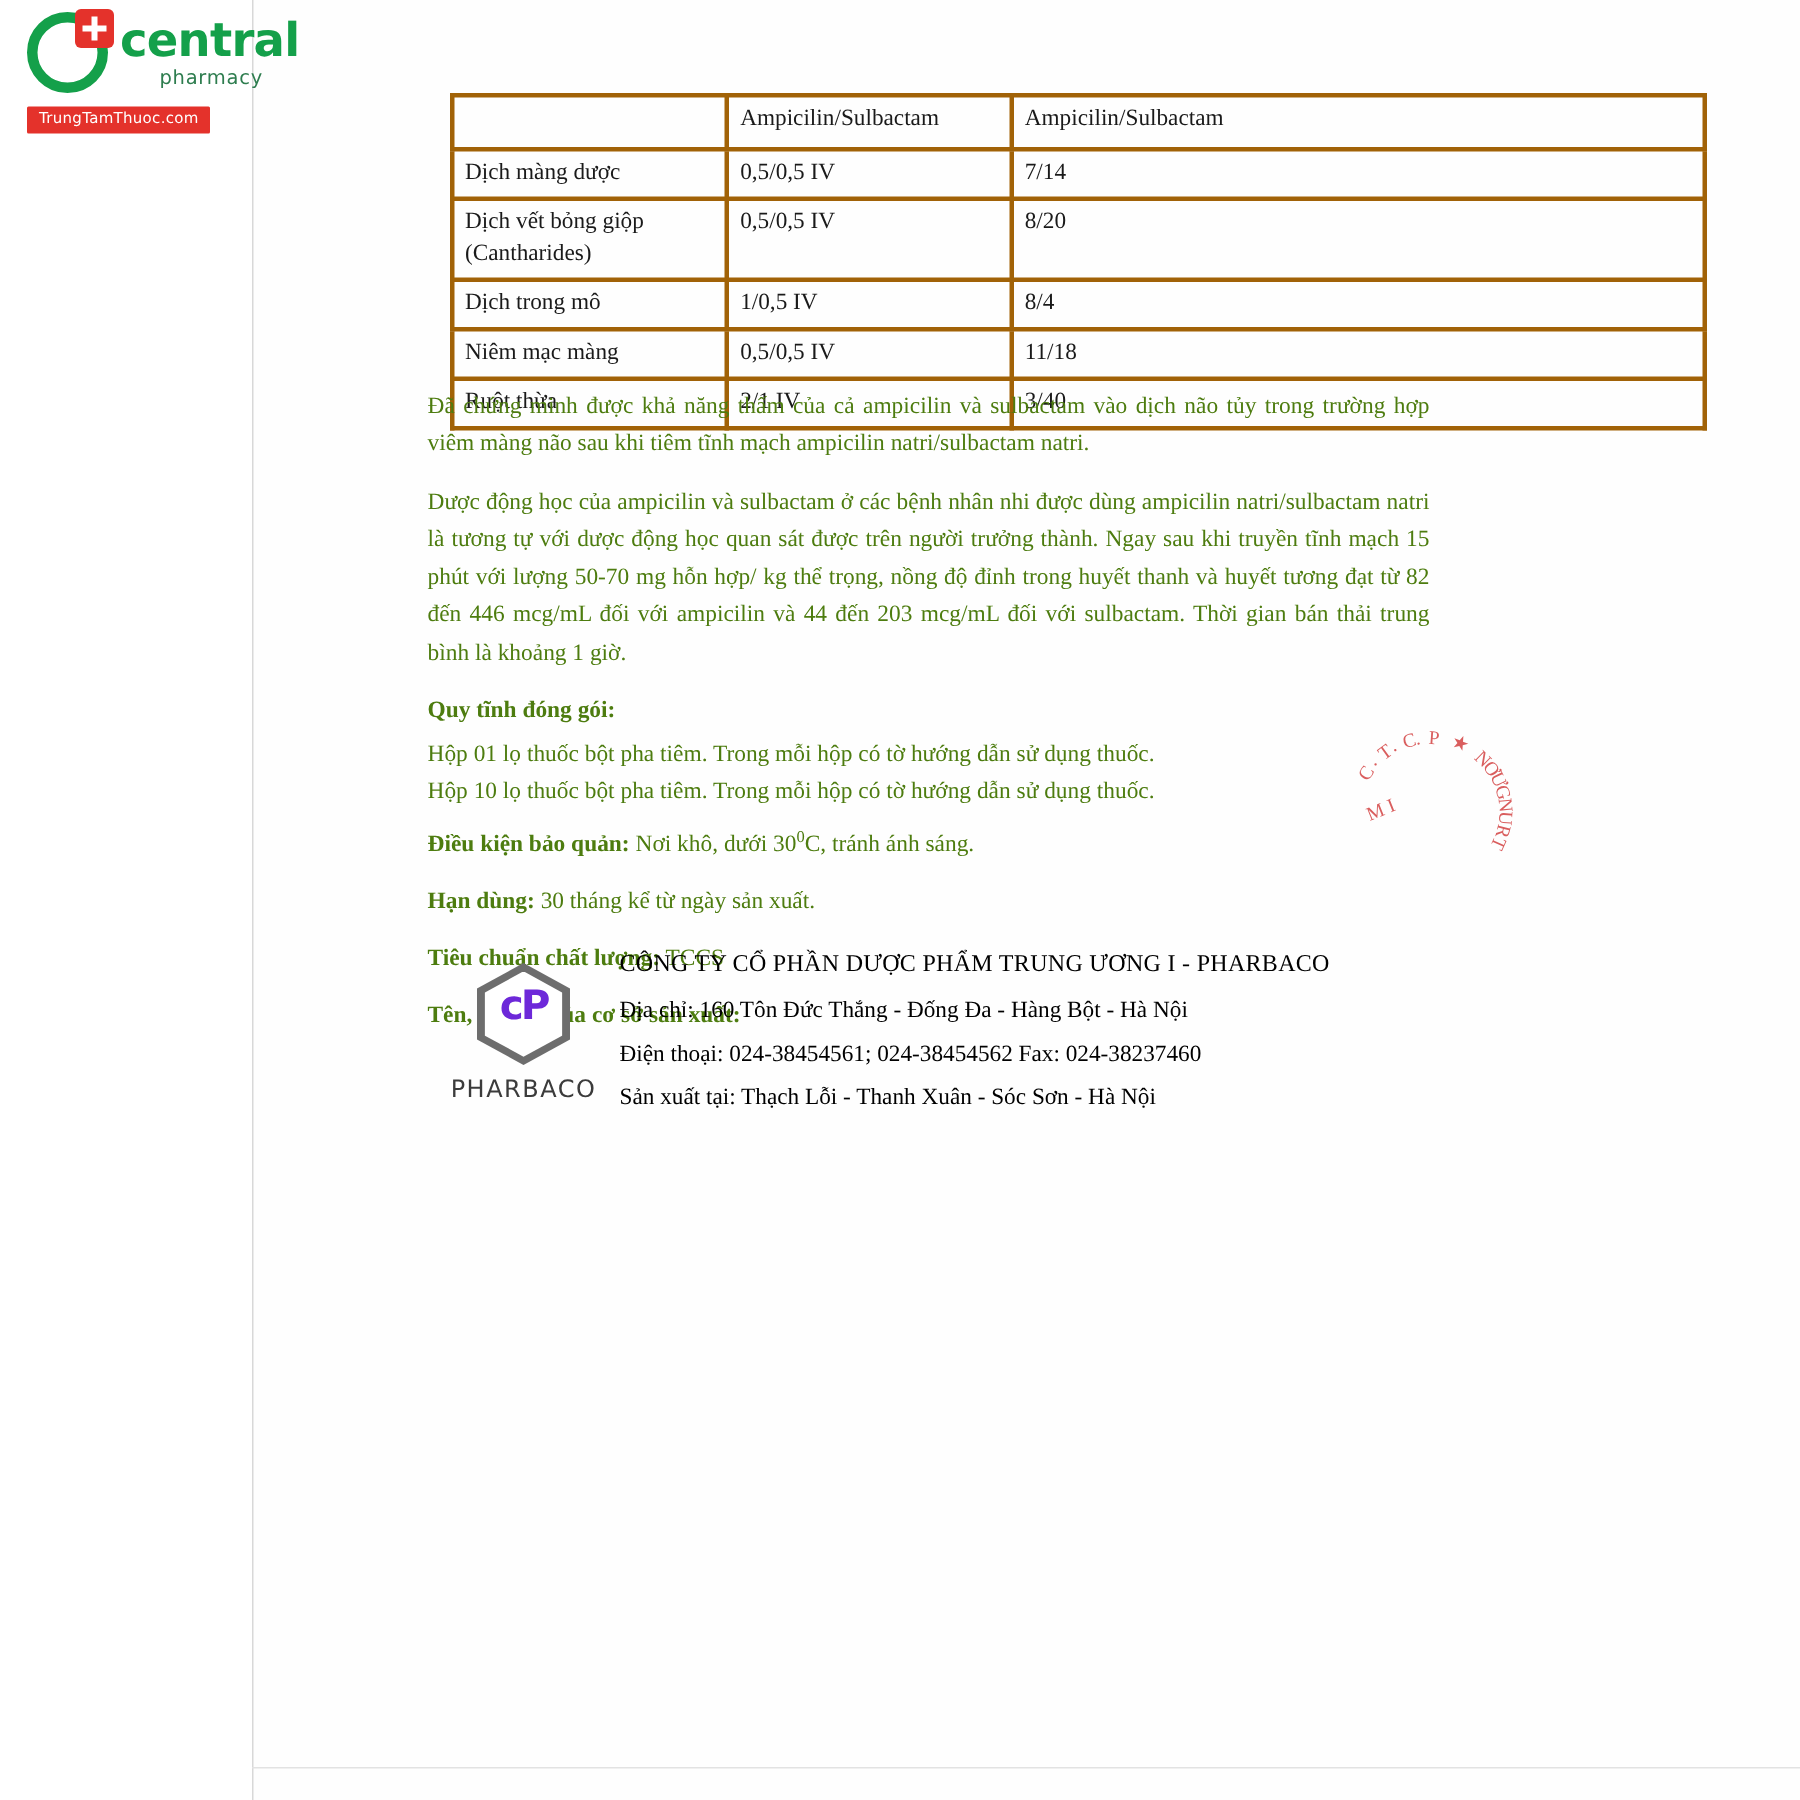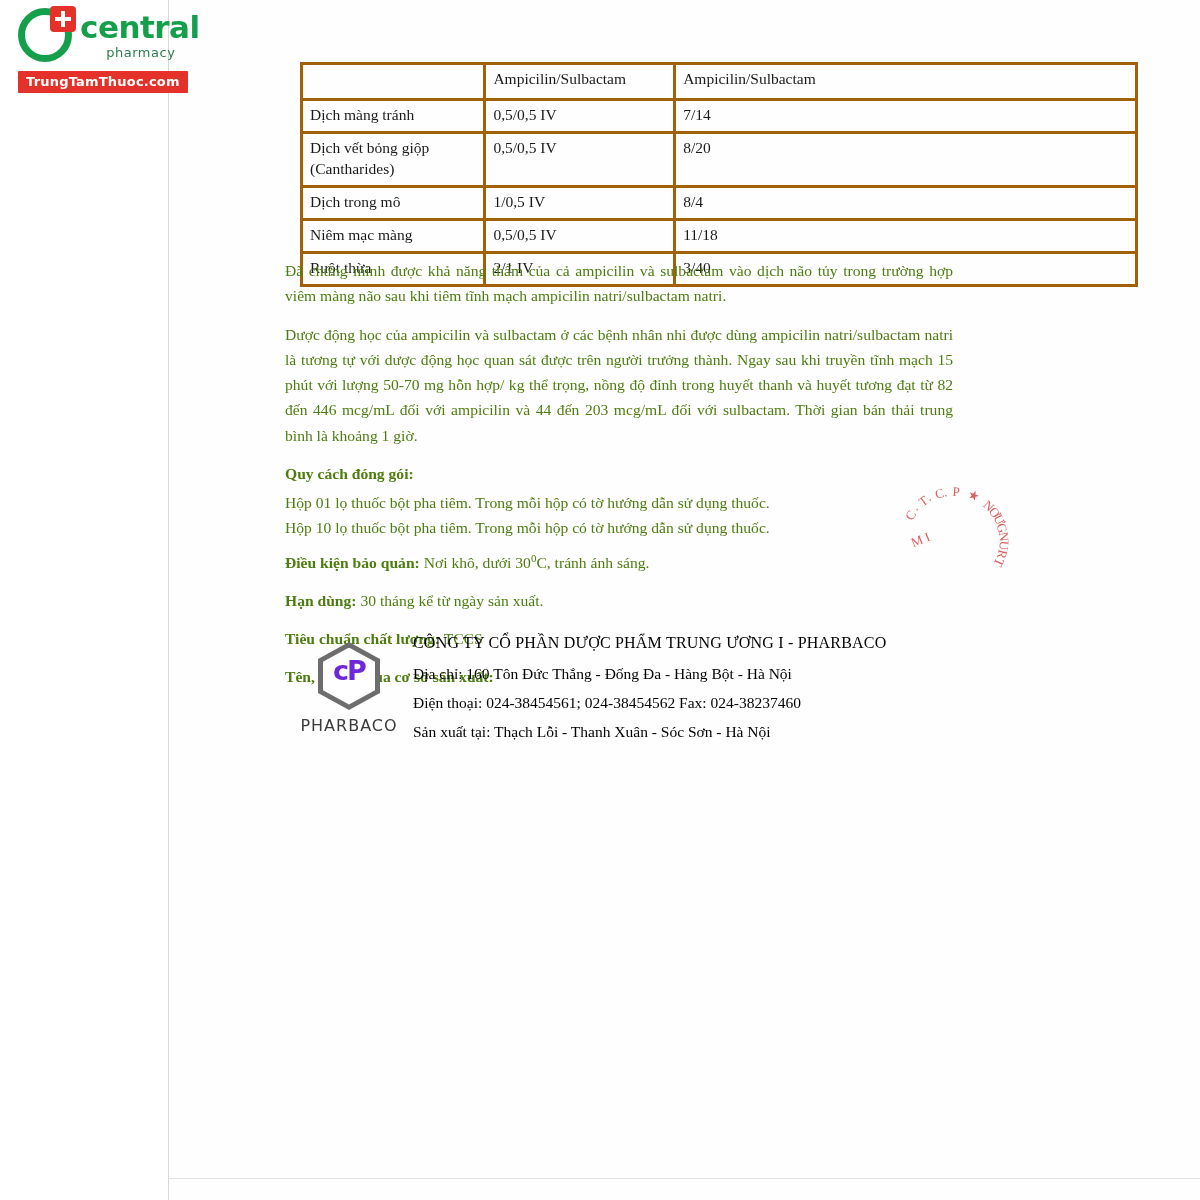--- a/index.html
+++ b/index.html
@@ -106,22 +106,22 @@
     letter-spacing: 0.5px;
     margin-top: 3px;
     margin-left: 2px;
     text-align: center;
   }
   .wm-ribbon {
     margin-top: 9px;
     background: #e4322b;
     color: #ffffff;
     font-family: "DejaVu Sans", sans-serif;
-    font-weight: bold;
-    font-size: 13px;
+    font-weight: normal;
+    font-size: 10px;
     padding: 3px 8px 4px 8px;
     display: inline-block;
     letter-spacing: 0.2px;
     border-radius: 1px;
   }
 
   
   .data-table {
     position: absolute;
     left: 300px;
@@ -303,21 +303,21 @@
       <col class="c2">
       <col class="c3">
     </colgroup>
   <tbody>
     <tr class="hdr">
       <td></td>
       <td>Ampicilin/Sulbactam</td>
       <td>Ampicilin/Sulbactam</td>
     </tr>
     <tr>
-      <td>Dịch màng tránh</td>
+      <td>Dịch màng dược</td>
       <td>0,5/0,5 IV</td>
       <td>7/14</td>
     </tr>
     <tr>
       <td>
         <span>Dịch vết bỏng giộp</span><br>
         <span>(Cantharides)</span>
       </td>
       <td>0,5/0,5 IV</td>
       <td>8/20</td>
@@ -337,21 +337,21 @@
       <td>2/1 IV</td>
       <td>3/40</td>
     </tr>
   </tbody>
 </table>
 
 <div class="content">
   <p class="para">Đã chứng minh được khả năng thấm của cả ampicilin và sulbactam vào dịch não tủy trong trường hợp viêm màng não sau khi tiêm tĩnh mạch ampicilin natri/sulbactam natri.</p>
   <p class="para">Dược động học của ampicilin và sulbactam ở các bệnh nhân nhi được dùng ampicilin natri/sulbactam natri là tương tự với dược động học quan sát được trên người trưởng thành. Ngay sau khi truyền tĩnh mạch 15 phút với lượng 50-70 mg hỗn hợp/ kg thể trọng, nồng độ đỉnh trong huyết thanh và huyết tương đạt từ 82 đến 446 mcg/mL đối với ampicilin và 44 đến 203 mcg/mL đối với sulbactam. Thời gian bán thải trung bình là khoảng 1 giờ.</p>
 
-  <p class="label-line"><b>Quy cách đóng gói:</b></p>
+  <p class="label-line"><b>Quy tĩnh đóng gói:</b></p>
   <p class="pack-line">Hộp 01 lọ thuốc bột pha tiêm. Trong mỗi hộp có tờ hướng dẫn sử dụng thuốc.</p>
   <p class="pack-line">Hộp 10 lọ thuốc bột pha tiêm. Trong mỗi hộp có tờ hướng dẫn sử dụng thuốc.</p>
   <div class="spacer-sm"></div>
 
   <p class="label-line"><b>Điều kiện bảo quản:</b> <span>Nơi khô, dưới 30</span><span class="sup">0</span><span>C, tránh ánh sáng.</span></p>
   <div class="spacer-sm"></div>
 
   <p class="label-line"><b>Hạn dùng:</b> <span>30 tháng kể từ ngày sản xuất.</span></p>
   <div class="spacer-sm"></div>
 

